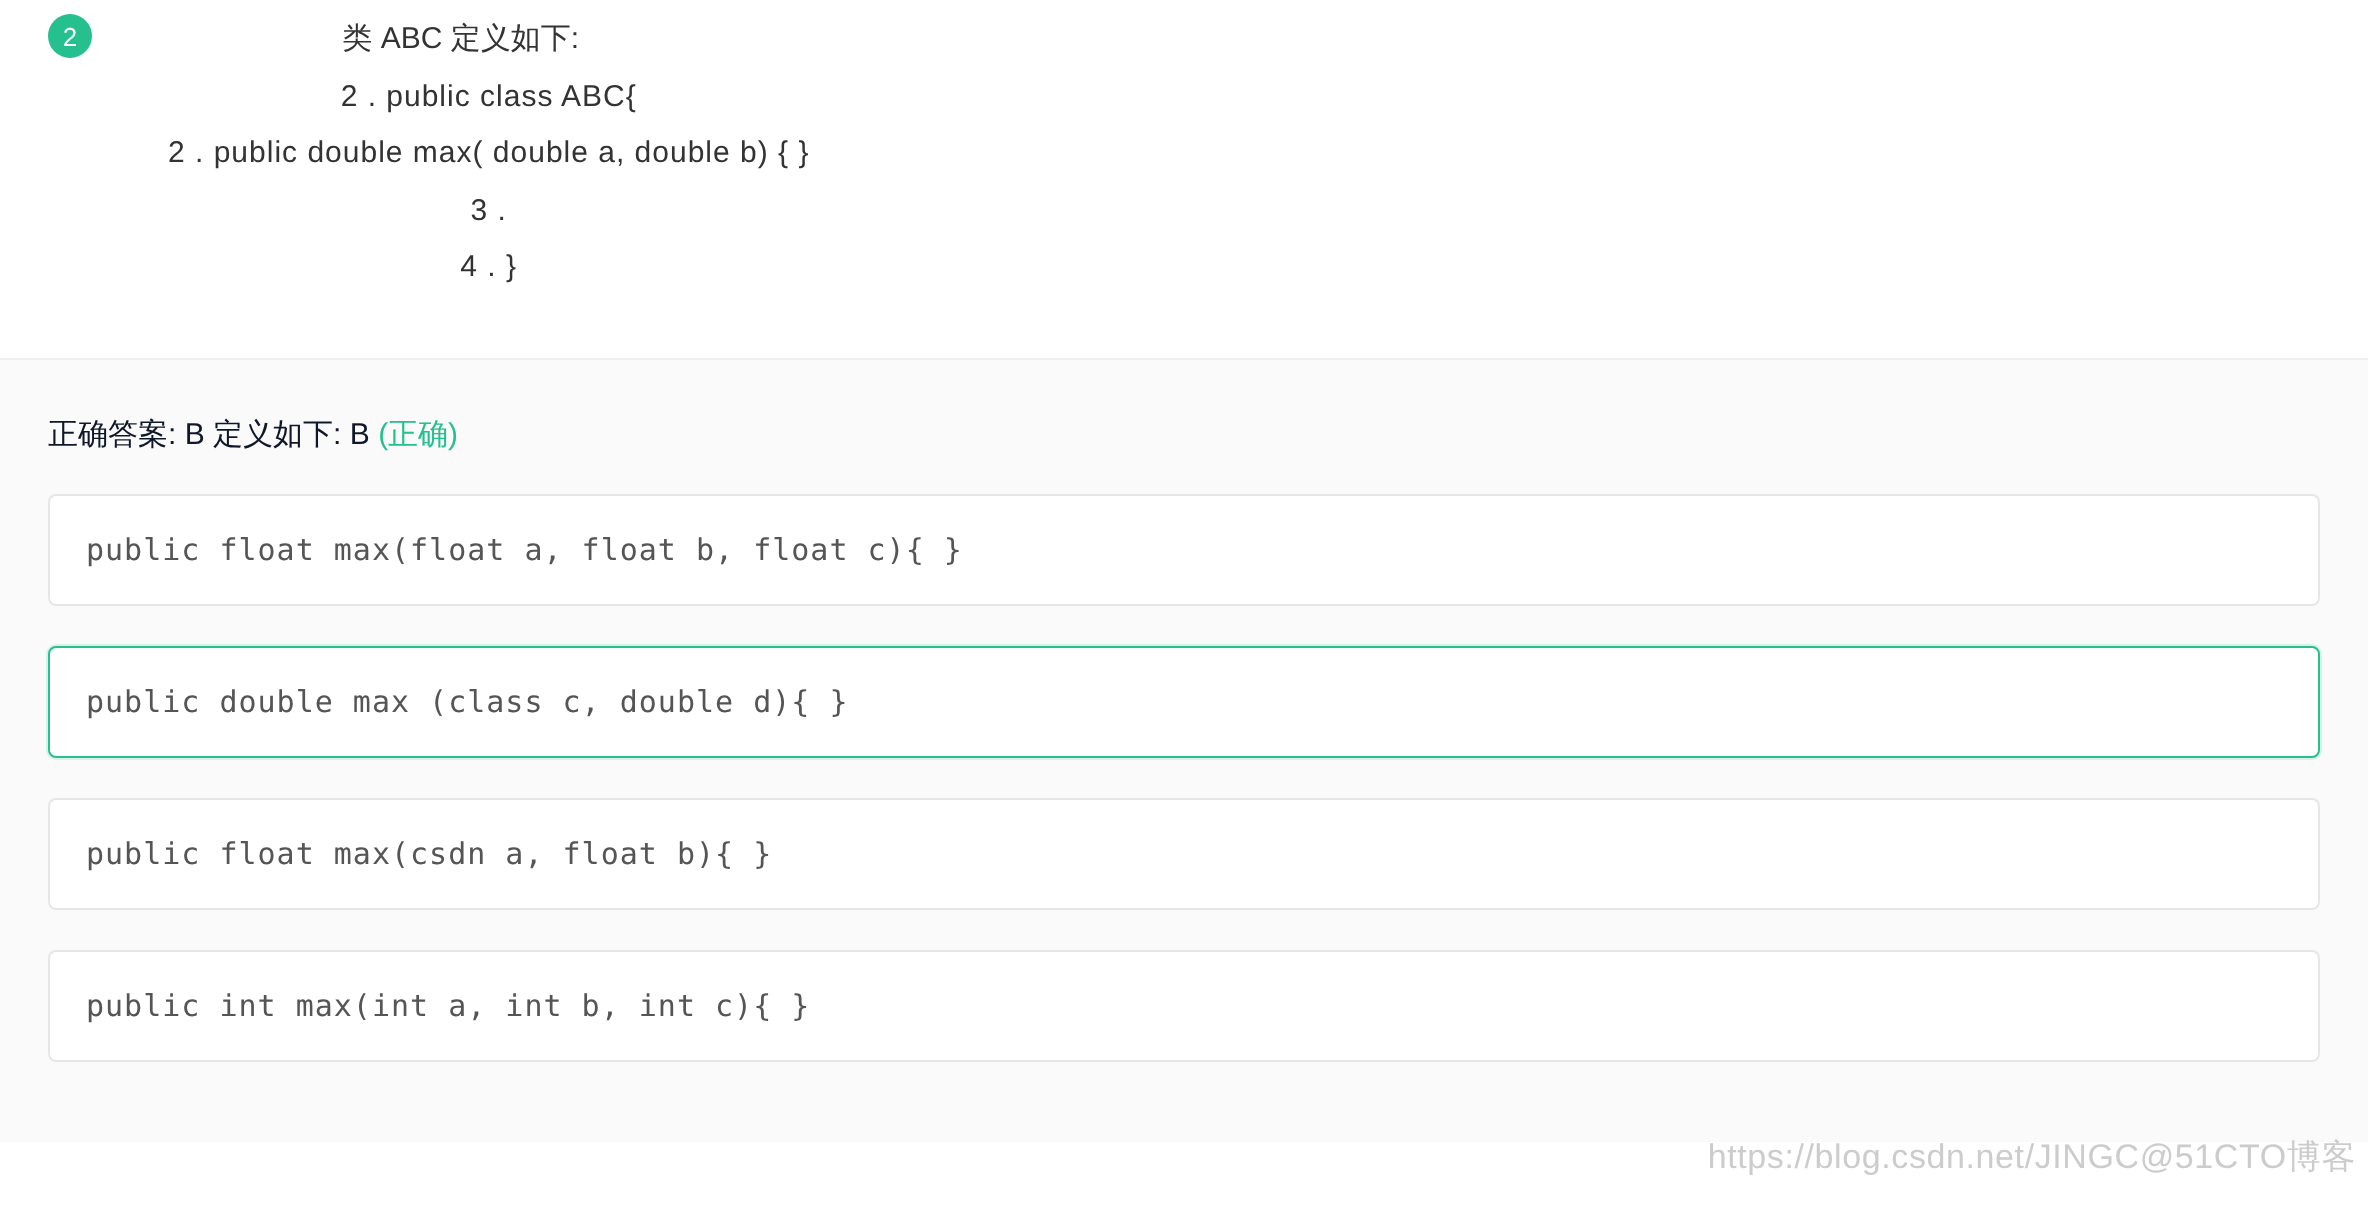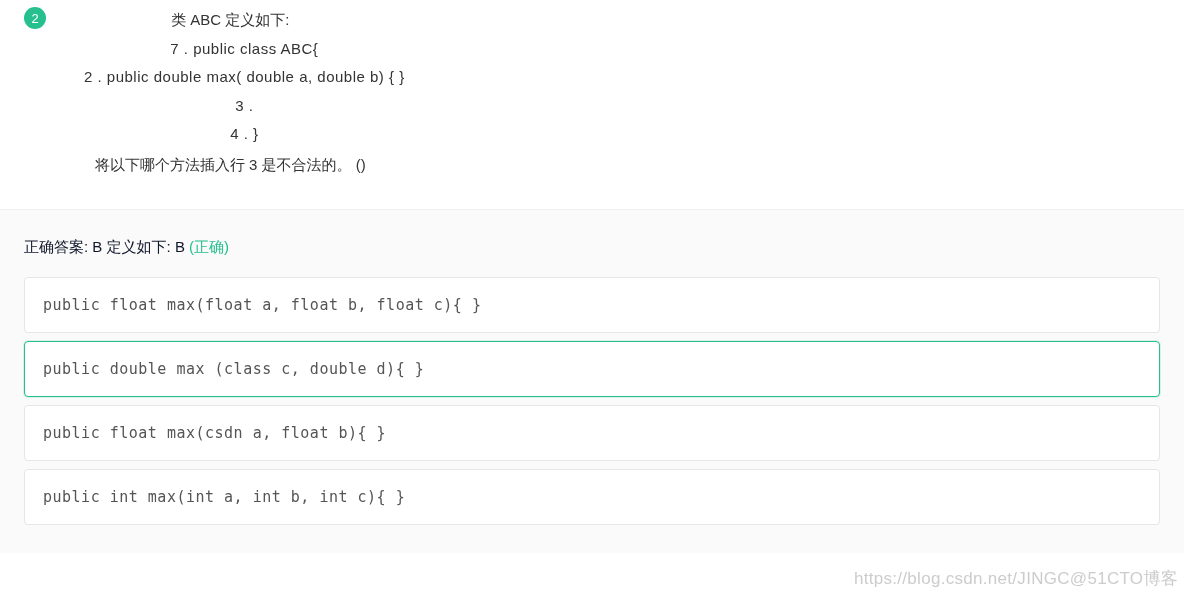--- a/index.html
+++ b/index.html
@@ -56,21 +56,21 @@
     font-size: 15px;
     margin-bottom: 20px;
   }
   .answer-label { color: #0f172a; }
   .correct { color: #26c08e; }
   .option {
     background: #fff;
     border: 1px solid #e6e6e6;
     border-radius: 4px;
     padding: 18px 18px;
-    margin-bottom: 8px;
+    margin-bottom: 20px;
     font-family: "Menlo", "Consolas", monospace;
     font-size: 15px;
     color: #555;
     letter-spacing: 0.5px;
   }
   .option.selected {
     border: 1px solid #26c08e;
     box-shadow: 0 0 0 1px rgba(38,192,142,0.15);
   }
   .watermark {
@@ -85,25 +85,24 @@
 </head>
 <body>
 
 <div class="question-section">
   <div class="q-header">
     <div class="q-number">
       <span>2</span>
     </div>
     <div class="q-body">
       <div class="q-title">类 ABC 定义如下:</div>
-      <div class="q-code-line">7 .   public  class  ABC{</div>
+      <div class="q-code-line">2 .   public  class  ABC{</div>
       <div class="q-code-line">2 .     public  double  max( double  a, double  b) {  }</div>
       <div class="q-code-line">3 .</div>
       <div class="q-code-line">4 .  }</div>
-      <div class="q-ask">将以下哪个方法插入行 3 是不合法的。  ()</div>
     </div>
   </div>
 </div>
 
 <div class="answer-section">
   <div class="answer-line">
     <span class="answer-label">正确答案: </span><span class="answer-label">B</span><span class="answer-label">   定义如下: </span><span class="answer-label">B </span><span class="correct">(正确)</span>
   </div>
 
   <div class="option">

